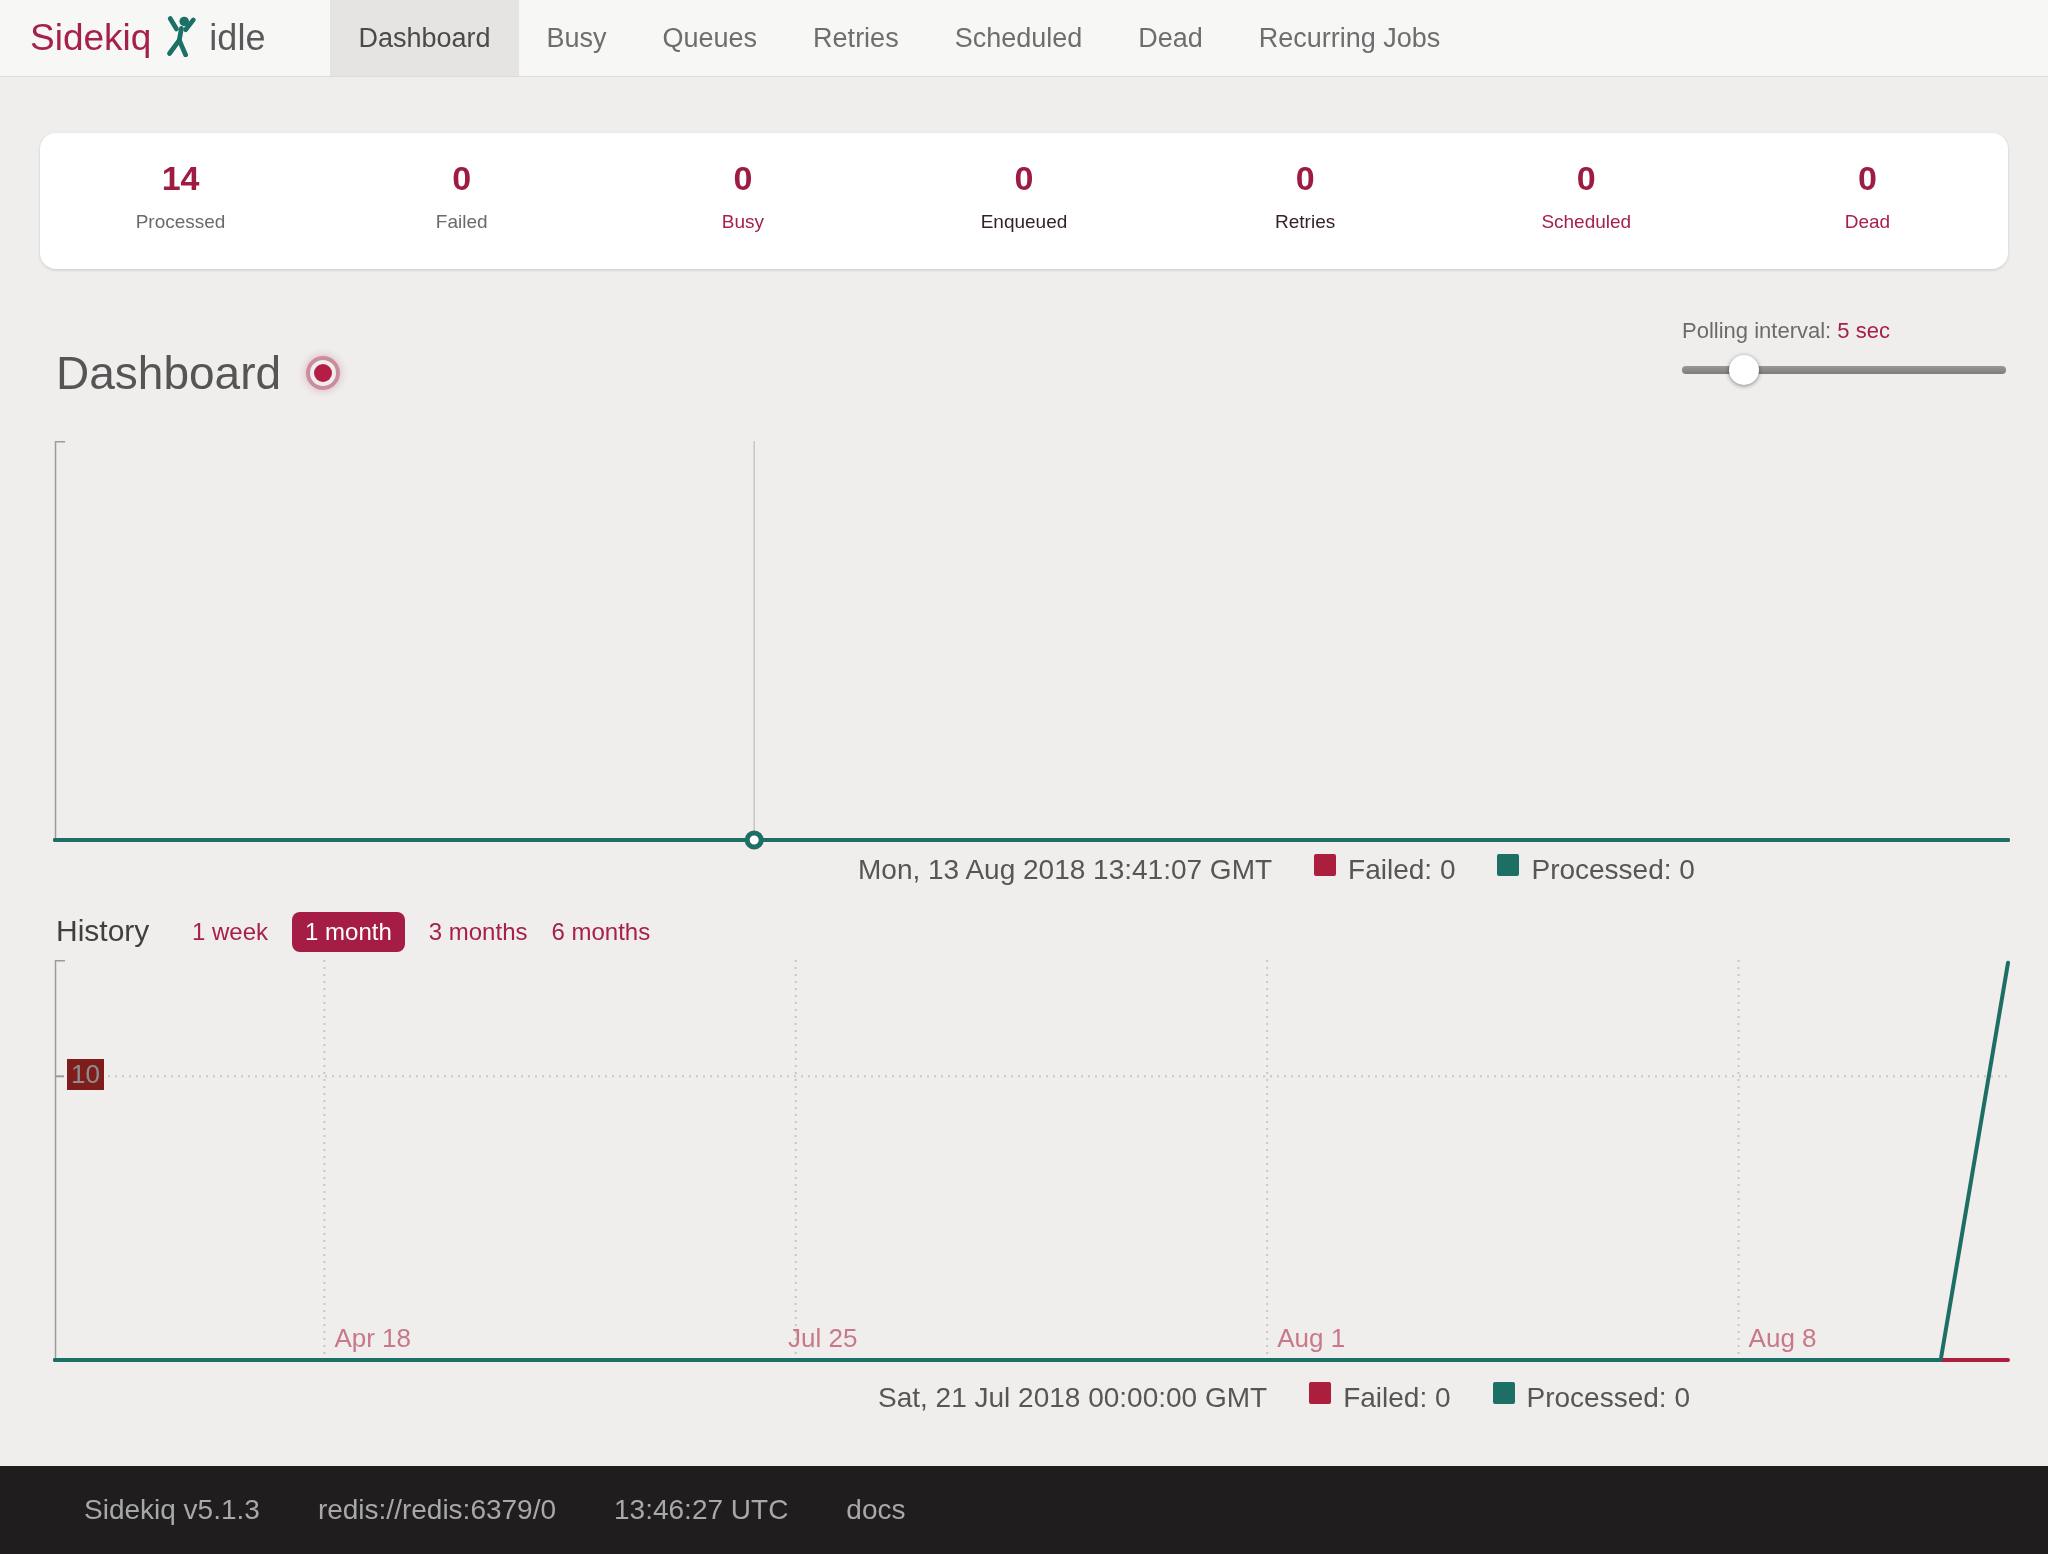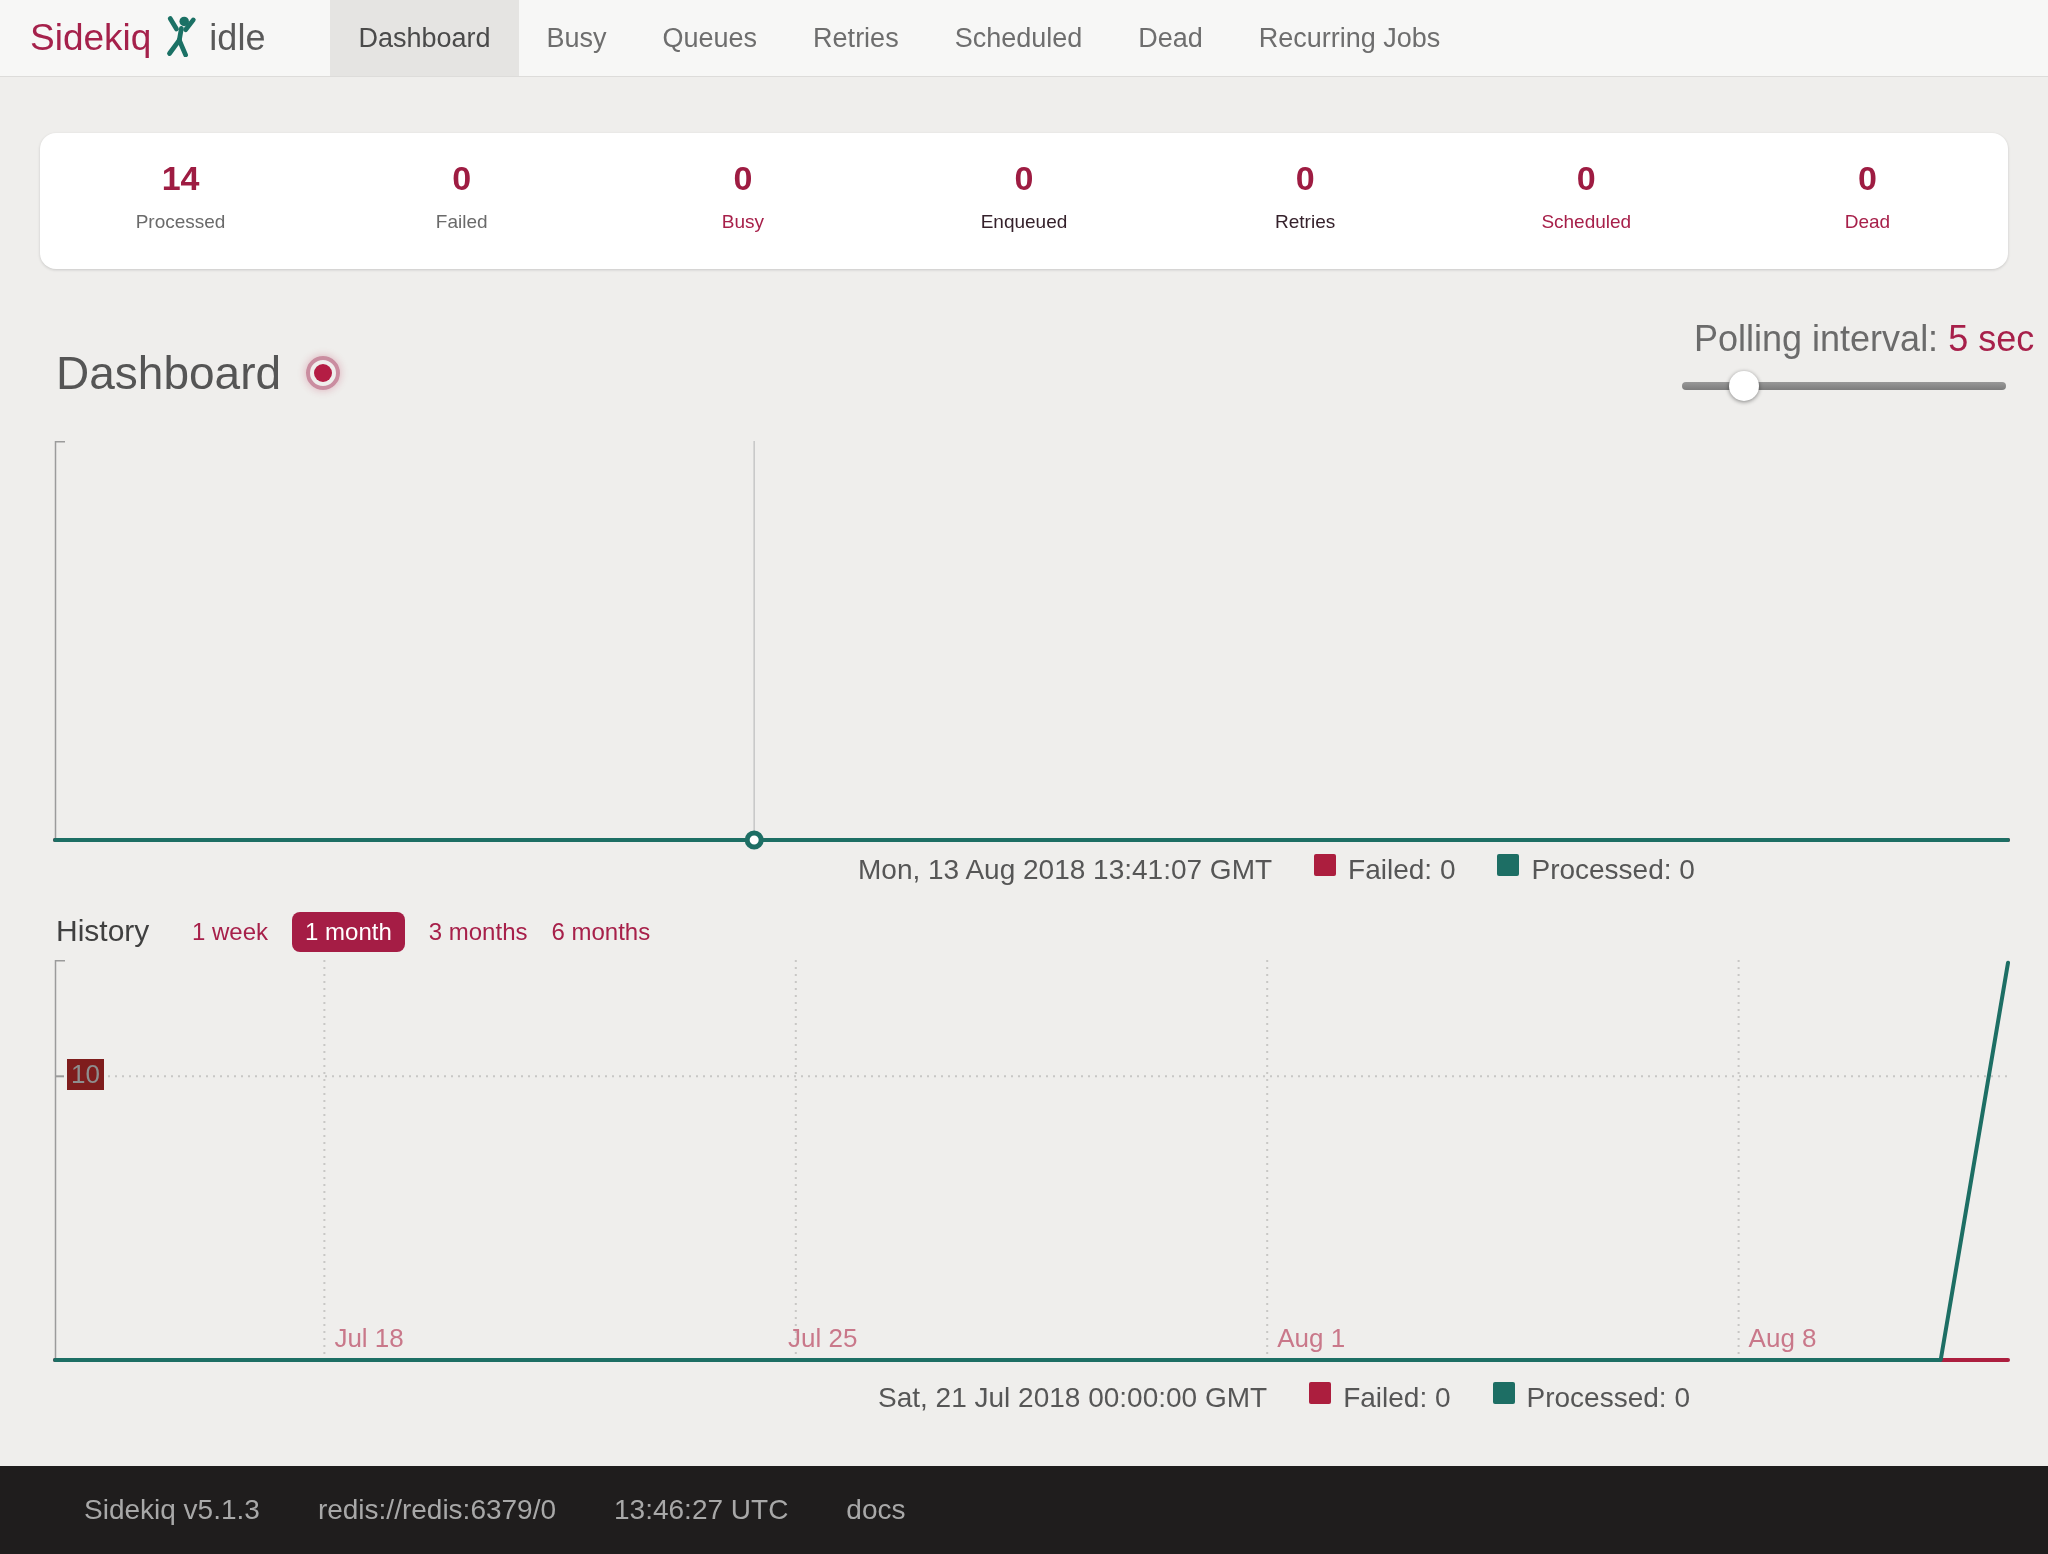--- a/index.html
+++ b/index.html
@@ -26,21 +26,21 @@
   .stat-label { font-size:19px; margin-top:16px; }
 
   
   .page-title { position:absolute; left:56px; top:346px; font-size:46px; font-weight:400; color:#555555; }
   .beacon { position:absolute; left:306px; top:356px; width:34px; height:34px; border:4px solid #ca8da0;
             border-radius:50%; display:flex; align-items:center; justify-content:center;
             box-shadow:0 0 8px rgba(181,29,69,.30); cursor:pointer; }
   .beacon-dot { width:18px; height:18px; background:#b41d44; border-radius:50%; }
 
   .poll { position:absolute; left:1682px; top:318px; width:324px; }
-  .poll-text { font-size:36px; color:#6b6b6b; white-space:nowrap;margin-left:12px; }
+  .poll-text { font-size:22px; color:#6b6b6b; white-space:nowrap; }
   .poll-link { color:#a7204a; cursor:pointer; }
   .slider { position:relative; margin-top:22px; height:8px; border-radius:4px;
             background:linear-gradient(#989898,#7c7c7c); cursor:pointer; }
   .slider-thumb { position:absolute; top:-11px; width:30px; height:30px; background:#ffffff;
                   border-radius:50%; box-shadow:0 1px 4px rgba(0,0,0,.45); }
 
   
   .chart { position:absolute; left:55px; width:1953px; }
   .chart svg { overflow:visible; display:block; }
   .ticks { position:absolute; left:0; top:0; right:0; bottom:0; pointer-events:none; }
@@ -179,21 +179,21 @@
         <line x1="269.37931034482756" y1="0" x2="269.37931034482756" y2="400" stroke="#c8c7c5" stroke-width="2" stroke-dasharray="2 5"></line>
         <line x1="740.7931034482758" y1="0" x2="740.7931034482758" y2="400" stroke="#c8c7c5" stroke-width="2" stroke-dasharray="2 5"></line>
         <line x1="1212.2068965517242" y1="0" x2="1212.2068965517242" y2="400" stroke="#c8c7c5" stroke-width="2" stroke-dasharray="2 5"></line>
         <line x1="1683.6206896551723" y1="0" x2="1683.6206896551723" y2="400" stroke="#c8c7c5" stroke-width="2" stroke-dasharray="2 5"></line>
         <line x1="0" y1="116.31205673758865" x2="9" y2="116.31205673758865" stroke="#9b9b9b" stroke-width="2"></line>
         <line x1="46" y1="116.31205673758865" x2="1953" y2="116.31205673758865" stroke="#c8c7c5" stroke-width="2" stroke-dasharray="2 5"></line>
         <polyline points="0.0,400.0 1953.0,400.0" fill="none" stroke="#ac1e3e" stroke-width="4" stroke-linecap="round" stroke-linejoin="round"></polyline>
         <polyline points="0.0,400.0 1885.7,400.0 1953.0,2.8" fill="none" stroke="#1d6e64" stroke-width="4" stroke-linecap="round" stroke-linejoin="round"></polyline>
       </svg>
     <div class="ticks">
-        <div class="x-tick" style="left: 279.379px;">Jul 18</div>
+        <div class="x-tick" style="left: 279.379px;">Apr 18</div>
         <div class="x-tick" style="left: 733px;">Jul 25</div>
         <div class="x-tick" style="left: 1222.21px;">Aug 1</div>
         <div class="x-tick" style="left: 1693.62px;">Aug 8</div>
         <div class="y-tick" style="top: 99.3121px;">10</div>
       </div>
   </div>
   <div class="legend" id="hist-legend">
       <span class="legend-date">Sat, 21 Jul 2018 00:00:00 GMT</span>
       <span class="swatch" style="background: rgb(172, 30, 62);"></span>
       <span class="legend-label">Failed: 0</span>

